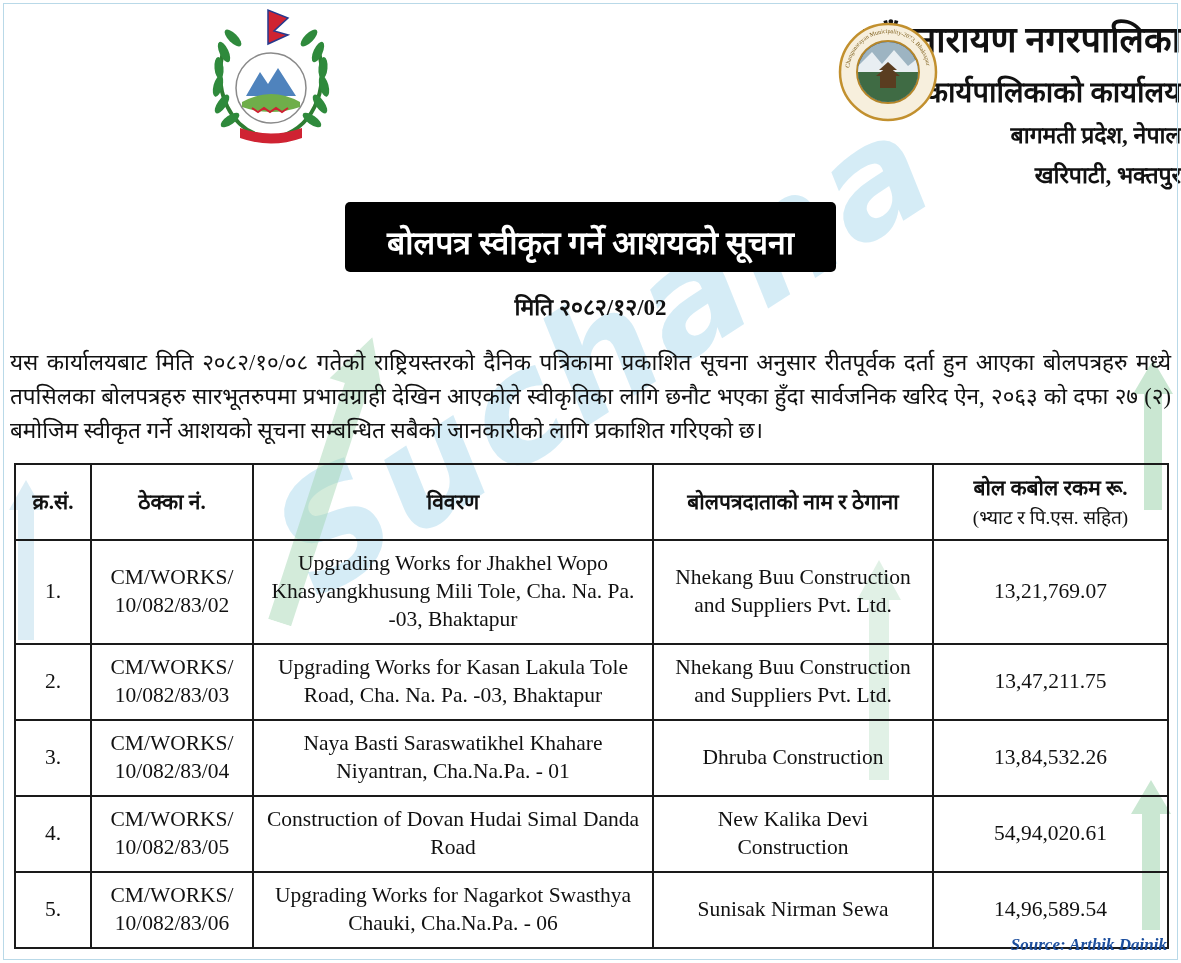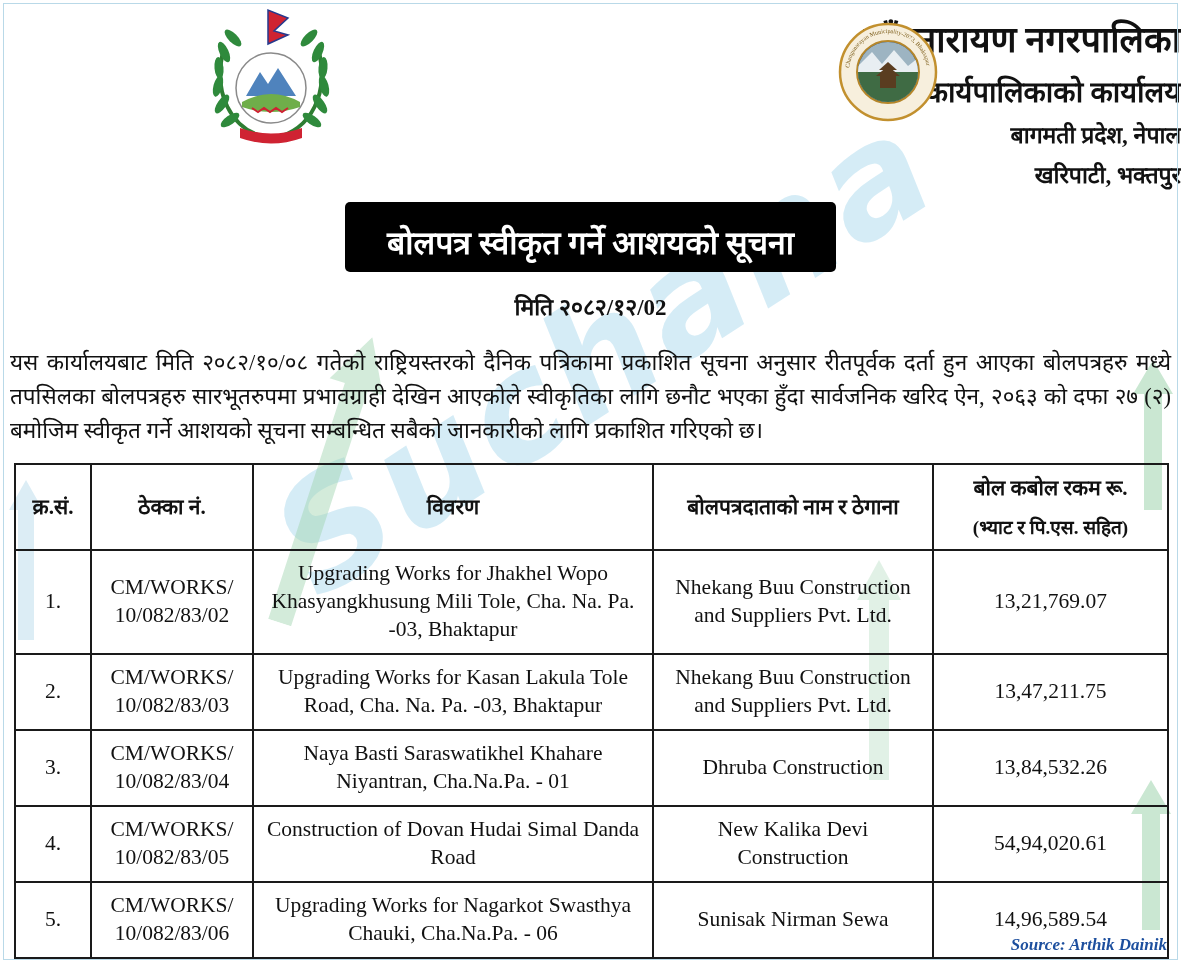--- a/index.html
+++ b/index.html
@@ -57,21 +57,21 @@
   table.tender {
     width: 1153px; margin: 16px 14px 0; border-collapse: collapse;
     table-layout: fixed; background: transparent;
   }
   .tender th, .tender td {
     border: 2px solid #1a1a1a; text-align: center; vertical-align: middle;
     padding: 9px 8px; color: #111;
   }
   .tender th { font-size: 21px; font-weight: bold; line-height: 1.35; }
   .tender td { font-size: 21.5px; line-height: 1.3; }
-  .amount-note { font-size: 19px; font-weight: bold; margin-top: 12px; }
+  .amount-note { font-size: 19px; font-weight: normal; margin-top: 2px; }
   .contract-cell { white-space: pre-line; border-radius: 10px; }
   .desc-cell { padding-left: 14px; padding-right: 14px; }
 
   .signature { text-align: right; margin: 12px 28px 0; font-size: 23px; font-weight: bold; color: #111; }
   .source {
     position: absolute; right: 14px; bottom: 8px; z-index: 2;
     font-size: 17px; font-style: italic; font-weight: bold; color: #1d4f9e;
   }
 </style>
 </head>

